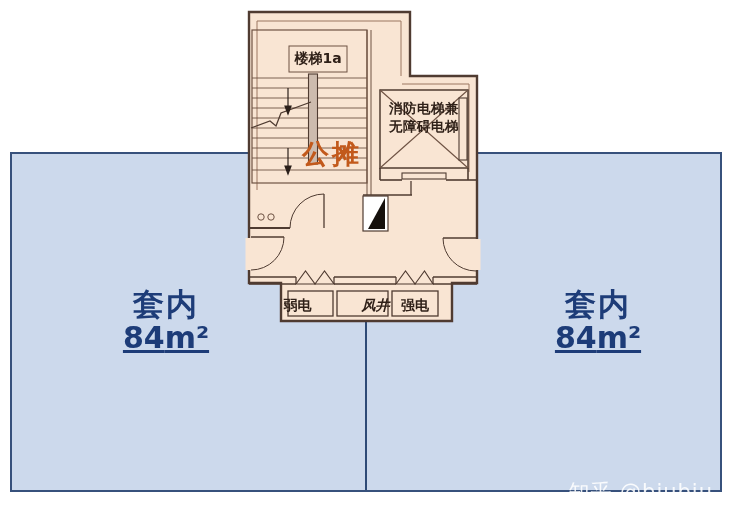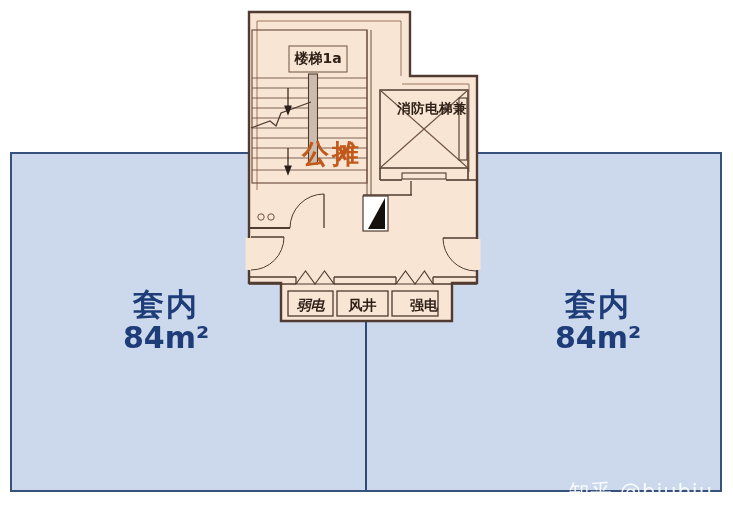--- a/index.html
+++ b/index.html
@@ -16,34 +16,34 @@
     position:absolute;left:365px;top:152px;width:2px;height:338px;background:#2e4a76;
   }
   
   svg.plan{position:absolute;left:0;top:0;}
   
   .unit-label{
     position:absolute;width:130px;text-align:center;color:#1d3c78;
     font-weight:bold;line-height:34px;
   }
   .unit-label .l1{font-size:31px;letter-spacing:2px;}
-  .unit-label .l2{font-size:30px;}
+  .unit-label .l2{font-size:30px;text-decoration:underline;}
   .shared-label{
     position:absolute;left:302px;top:136px;width:120px;
     color:#c2591b;font-weight:bold;line-height:35px;
   }
   .shared-label .l1{font-size:27px;letter-spacing:3px;}
   .shared-label .l2{font-size:29px;}
   .stair-label{
     position:absolute;left:289px;top:50px;width:58px;text-align:center;
     font-size:14px;color:#2f2018;font-weight:600;
   }
   .elev-label{
-    position:absolute;left:372px;top:99px;width:88px;text-align:center;
-    font-size:13.5px;font-weight:700;color:#2f2018;line-height:18px;letter-spacing:0.5px;padding-left:16px;
+    position:absolute;left:380px;top:99px;width:88px;text-align:center;
+    font-size:13.5px;font-weight:700;color:#2f2018;line-height:18px;letter-spacing:0.5px;
   }
   .util-label{
     position:absolute;top:295px;height:20px;text-align:center;
     font-size:14px;font-weight:700;color:#2f2018;line-height:20px;
   }
   .watermark{
     position:absolute;right:20px;top:458px;font-size:21px;
     color:rgba(255,255,255,0.88);letter-spacing:1px;margin-top:20px;
   }
 </style>
@@ -149,29 +149,30 @@
     <g stroke="#4f3b31" fill="none">
       <line x1="443" y1="238" x2="476" y2="238" stroke-width="1.3"></line>
       <path d="M443,238 A33,33 0 0 0 476,271" stroke-width="1"></path>
     </g>
   </svg>
 
   <div class="stair-label">楼梯1a</div>
 
   <div class="elev-label">
     <div>消防电梯兼</div>
+    <div>无障碍电梯</div>
   </div>
 
   <div class="shared-label">
     <div class="l1">公摊</div>
   </div>
 
-  <div class="util-label" style="left:288px;width:45px;font-style:italic;">弱电</div>
-  <div class="util-label" style="left:337px;width:51px;">风井</div>
-  <div class="util-label" style="left:392px;width:46px;text-align:right;">强电</div>
+  <div class="util-label" style="left:275px;width:45px;">弱电</div>
+  <div class="util-label" style="left:350px;width:51px;font-style:italic;">风井</div>
+  <div class="util-label" style="left:392px;width:46px;">强电</div>
 
   <div class="unit-label" style="left:101px;top:287px;">
     <div class="l1">套内</div>
     <div class="l2"><span>84</span><span>m²</span></div>
   </div>
 
   <div class="unit-label" style="left:533px;top:287px;">
     <div class="l1">套内</div>
     <div class="l2"><span>84</span><span>m²</span></div>
   </div>

